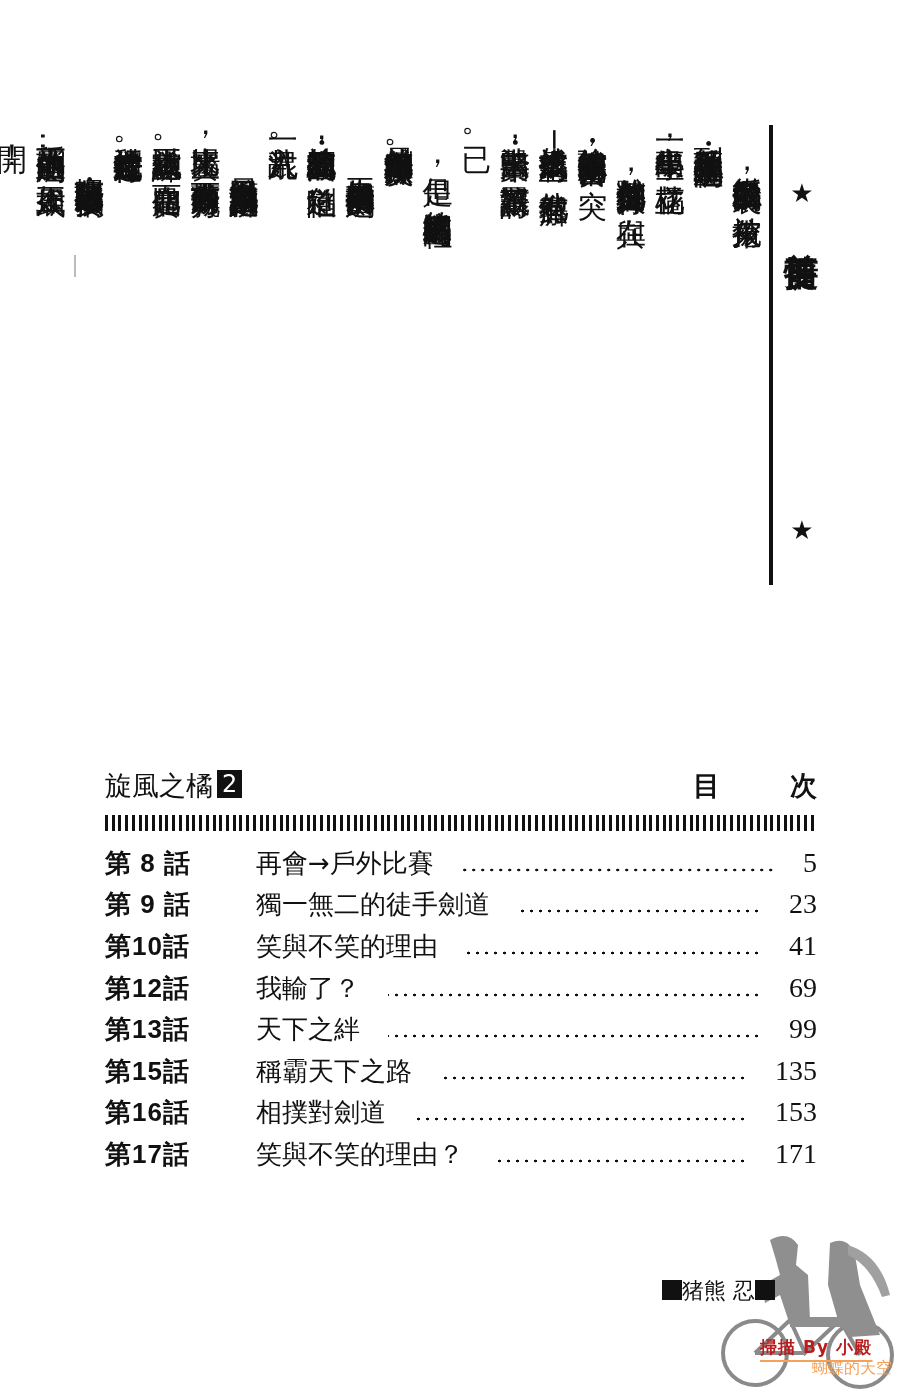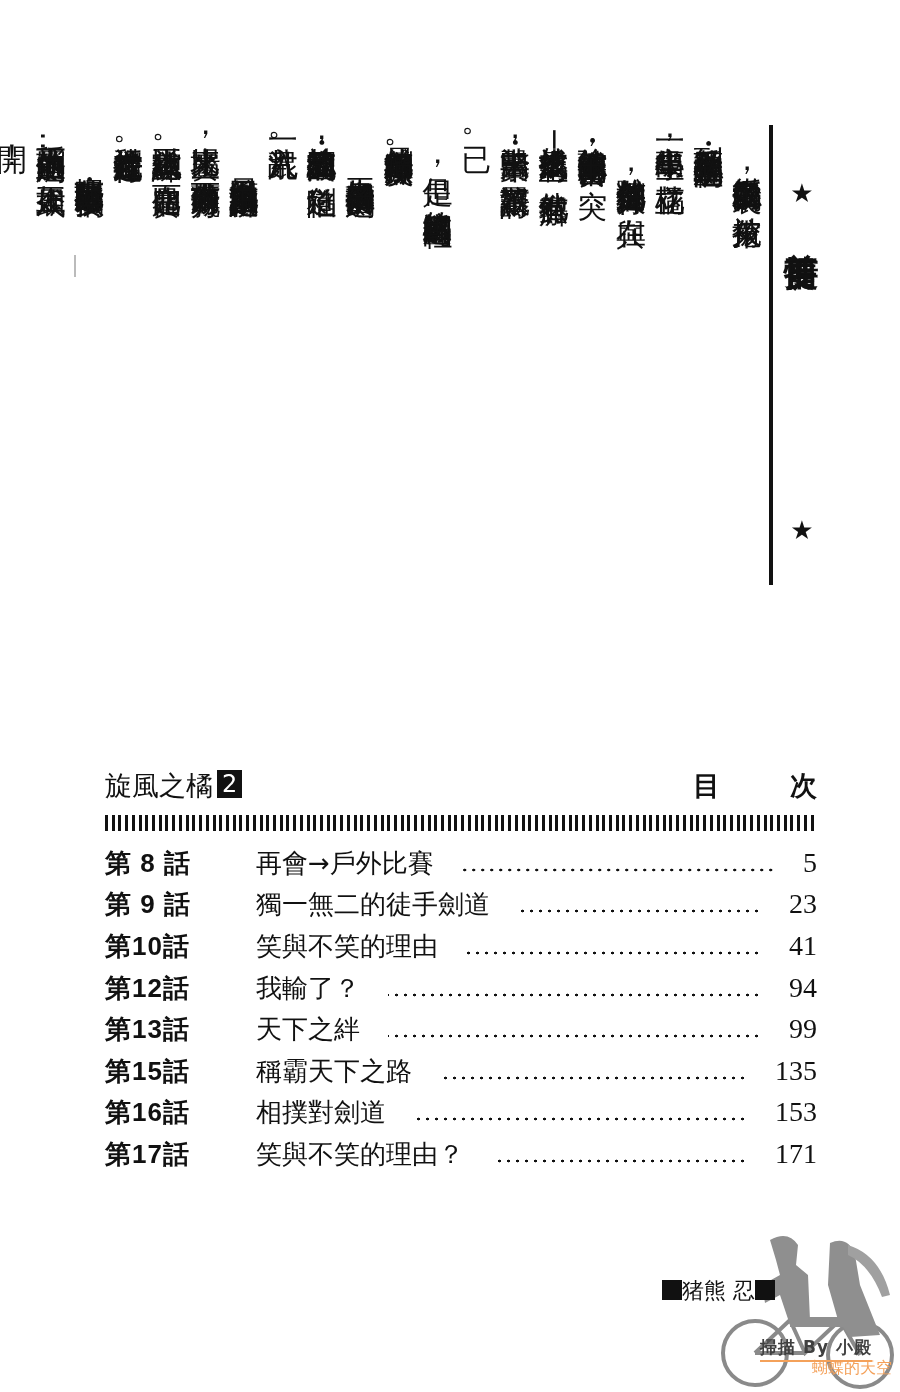--- a/index.html
+++ b/index.html
@@ -62,21 +62,21 @@
     }
     .page-no { font-family: "Liberation Serif", serif; font-size: 28px; text-align: right; }
     
     .author {
       position: absolute; left: 662px; top: 1276px; font-size: 22px; line-height: 30px;
       white-space: nowrap; z-index: 3;
     }
     .author .sq { display: inline-block; width: 20px; height: 20px; background: #111; vertical-align: -2px; }
     .silhouette { position: absolute; left: 710px; top: 1225px; width: 190px; height: 167px; z-index: 2; }
     .wm1 {
-      position: absolute; left: 760px; top: 1336px; font-size: 17px; color: #404040; z-index: 4;
+      position: absolute; left: 760px; top: 1336px; font-size: 17px; color: #b91c1c; z-index: 4;
       font-weight: bold; letter-spacing: 1px; border-bottom: 2px solid #f4a15a; padding-bottom: 1px;
       white-space: nowrap;
     }
     .wm2 {
       position: absolute; left: 812px; top: 1358px; font-size: 16px; color: #f4a15a; z-index: 4;
       white-space: nowrap;
     }
   </style>
 </head>
 <body>
@@ -136,21 +136,21 @@
   <div class="toc-row">
     <span class="chap-no">第10話</span>
     <span class="chap-title">笑與不笑的理由</span>
     <span class="leader"></span>
     <span class="page-no">41</span>
   </div>
   <div class="toc-row">
     <span class="chap-no">第12話</span>
     <span class="chap-title">我輸了？</span>
     <span class="leader"></span>
-    <span class="page-no">94</span>
+    <span class="page-no">69</span>
   </div>
   <div class="toc-row">
     <span class="chap-no">第13話</span>
     <span class="chap-title">天下之絆</span>
     <span class="leader"></span>
     <span class="page-no">99</span>
   </div>
   <div class="toc-row">
     <span class="chap-no">第15話</span>
     <span class="chap-title">稱霸天下之路</span>

